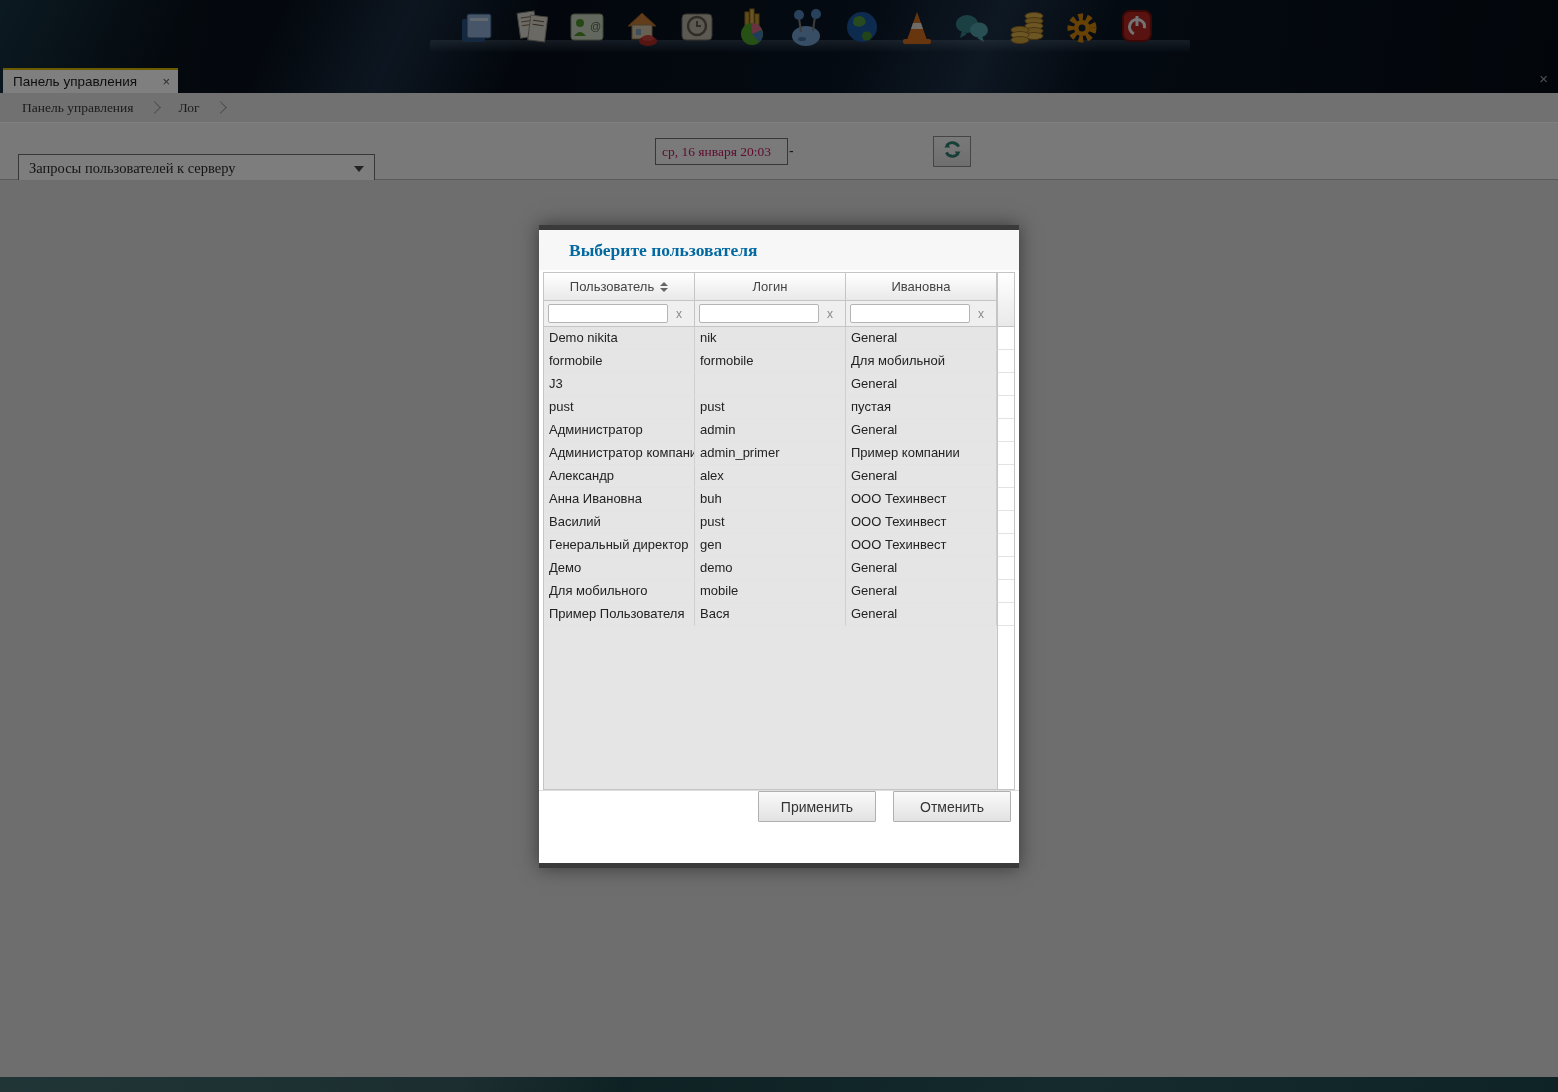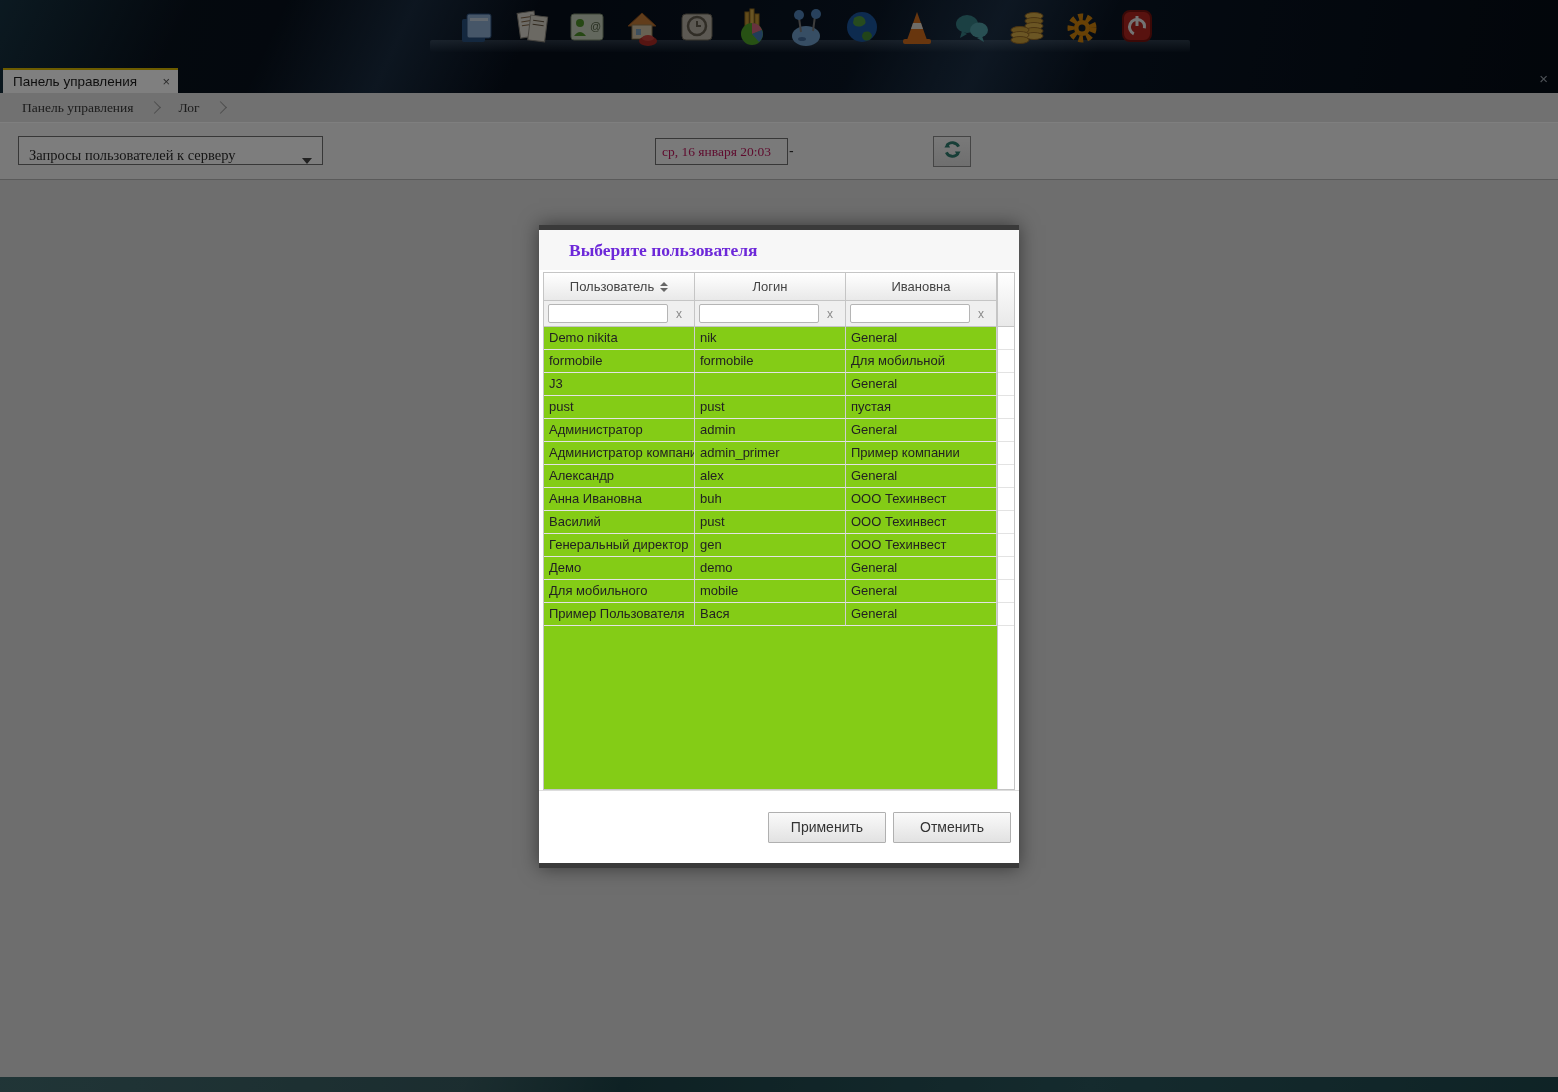--- a/index.html
+++ b/index.html
@@ -30,22 +30,22 @@
   
   .crumb-bar { position:absolute; left:0; top:93px; width:1558px; height:29px; background:#e2e2e2;
     display:flex; align-items:center; padding-left:12px; font-family:"Liberation Serif", serif; font-size:13.5px; color:#3a3a3a; }
   .crumb { padding:3px 14px 3px 10px; cursor:pointer; }
   .crumb-arrow { width:9px; height:9px; border-top:1px solid #9a9a9a; border-right:1px solid #9a9a9a;
     transform:rotate(45deg); margin:0 10px 0 2px; }
 
   
   .filter-bar { position:absolute; left:0; top:122px; width:1558px; height:58px; background:#f2f2f2;
     border-top:1px solid #ffffff; border-bottom:1px solid #b5b5b5; }
-  .report-select { position:absolute; left:18px; top:13px; width:305px; height:29px; background:#fbfbfb;
-    border:1px solid #6f6f6f; display:flex; align-items:flex-end; padding:0 10px;
+  .report-select { position:absolute; left:18px; top:31px; width:357px; height:29px; background:#fbfbfb;
+    border:1px solid #6f6f6f; display:flex; align-items:center; padding:0 10px;
     font-family:"Liberation Serif", serif; font-size:14.5px; color:#2c2c2c; cursor:pointer; }
   .select-caret { margin-left:auto; width:0; height:0; border-left:5px solid transparent;
     border-right:5px solid transparent; border-top:6px solid #444; }
   .choose-btn { position:absolute; left:397px; top:12px; width:249px; height:32px;
     border:2px solid #4a6fa8; background:linear-gradient(180deg,#f4f4f4,#dcdcdc);
     font-size:14px; color:#2c2c2c; text-align:center; line-height:28px; cursor:pointer; }
   .date-field { position:absolute; top:15px; height:27px; width:133px; background:#f4f4f4;
     border:1px solid #6f6f6f; font-family:"Liberation Serif", serif; font-size:13.5px; color:#be185d;
     padding:0 6px; }
   .date-sep { position:absolute; left:789px; top:20px; font-size:14px; color:#333; }
@@ -59,23 +59,23 @@
     background:
       linear-gradient(110deg, rgba(255,255,255,0.10) 30%, rgba(255,255,255,0) 40%),
       linear-gradient(100deg, #2c5a5e 0%, #1d4348 40%, #2a565c 70%, #1e474c 100%); }
 
   
   .overlay { position:absolute; inset:0; background:rgba(0,0,0,0.5); z-index:50; }
   .dialog { position:absolute; left:539px; top:225px; width:480px; height:643px; z-index:60;
     background:#ffffff; border-top:5px solid #3a3a3a; border-bottom:5px solid #3a3a3a;
     box-shadow:0 0 18px rgba(0,0,0,0.5); }
   .dialog-header { height:40px; background:#f7f7f7; display:flex; align-items:center; padding-left:30px; }
-  .dialog-title { font-family:"Liberation Serif", serif; font-weight:bold; font-size:17.5px; color:#6d28d9; }
-
-  .grid-wrap { margin:2px 4px 0 4px; height:518px; border:1px solid #c5c5c5; background:#84cc16; position:relative; overflow:hidden; }
+  .dialog-title { font-family:"Liberation Serif", serif; font-weight:bold; font-size:17.5px; color:#0369a1; }
+
+  .grid-wrap { margin:2px 4px 0 4px; height:518px; border:1px solid #c5c5c5; background:#e5e5e5; position:relative; overflow:hidden; }
   .grid-cols { position:absolute; left:0; top:0; right:17px; bottom:0; }
   .g-header { display:flex; height:28px; }
   .g-hcell { background:linear-gradient(180deg,#ffffff,#e9e9e9); border-right:1px solid #c5c5c5;
     border-bottom:1px solid #c5c5c5; display:flex; align-items:center; justify-content:center;
     font-size:13px; color:#444; cursor:pointer; }
   .sort-icon { display:inline-flex; flex-direction:column; gap:2px; margin-left:6px; }
   .sort-icon .up { width:0;height:0;border-left:4px solid transparent;border-right:4px solid transparent;border-bottom:4px solid #666; }
   .sort-icon .dn { width:0;height:0;border-left:4px solid transparent;border-right:4px solid transparent;border-top:4px solid #666; }
   .g-filter { display:flex; height:26px; }
   .g-fcell { background:#efefef; border-right:1px solid #c5c5c5; border-bottom:1px solid #c5c5c5;
@@ -85,21 +85,21 @@
   .g-clear { width:22px; text-align:center; color:#8a8a8a; font-size:12px; cursor:pointer; }
   .c1 { width:151px; } .c2 { width:151px; } .c3 { width:151px; }
   .t-row { display:flex; height:23px; cursor:pointer;justify-content:flex-end; }
   .t-cell { border-right:1px solid #cfcfcf; border-bottom:1px solid #e3e3e3; font-size:13px; color:#222;
     padding:3px 0 0 5px; white-space:nowrap; overflow:hidden; }
   .scroll-strip { position:absolute; right:0; top:0; bottom:0; width:17px; border-left:1px solid #c5c5c5; background:#fff; }
   .strip-head { height:54px; background:linear-gradient(180deg,#ffffff,#e9e9e9); border-bottom:1px solid #c5c5c5; }
   .strip-cell { height:23px; border-bottom:1px solid #e3e3e3; }
 
   .dialog-footer { position:absolute; left:0; right:0; bottom:0; height:73px; border-top:1px solid #dddddd;
-    display:flex; align-items:center; justify-content:flex-end; gap:7px; padding-right:8px; background:#fff; }
+    display:flex; justify-content:flex-end; gap:17px; padding-right:8px; background:#fff; }
   .dlg-btn { width:118px; height:31px; border:1px solid #b0b0b0; border-radius:1px;
     background:linear-gradient(180deg,#fafafa,#e2e2e2); font-size:14px; color:#333; cursor:pointer; }
 </style>
 </head>
 <body>
 
 <div id="stage">
 
   <div class="top-banner">
     <div class="dock-shelf"></div>

